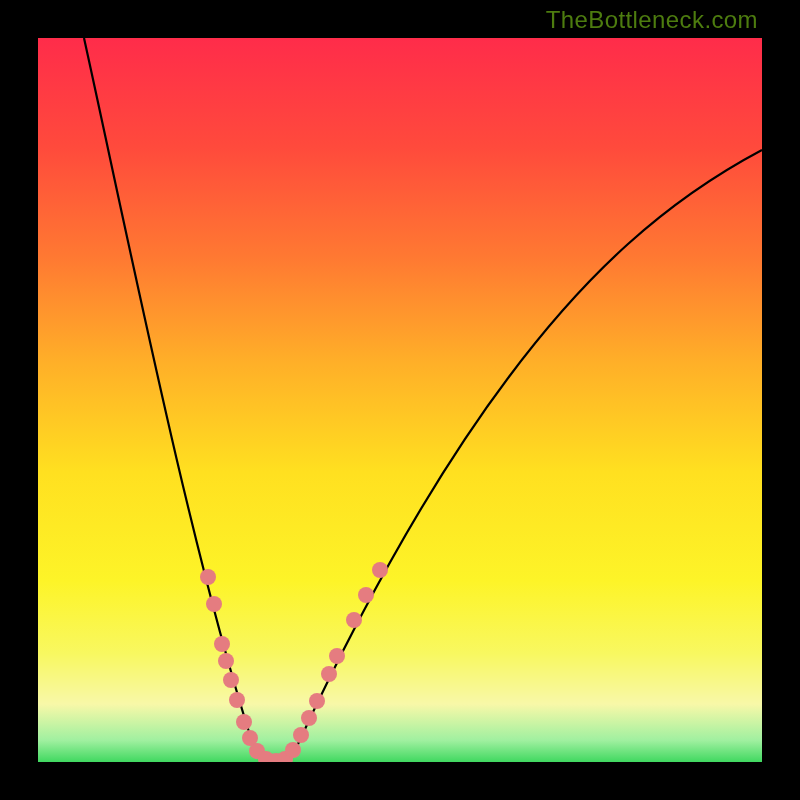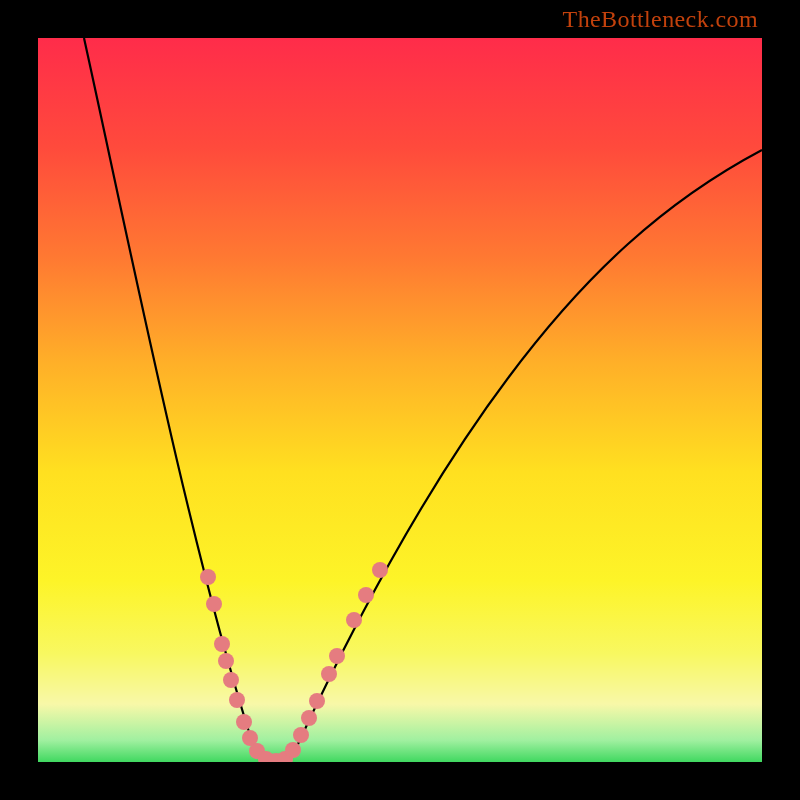--- a/index.html
+++ b/index.html
@@ -30,23 +30,23 @@
         #FDF428 75%,
         #F8F860 85%,
         #F8F8A8 92%,
         #A0F0A0 97%,
         #40D860 100%);
     }
     .watermark {
       position: absolute;
       top: 6px;
       right: 42px;
-      font-family: Liberation Serif, serif;
+      font-family: Liberation Sans, sans-serif;
       font-size: 24px;
-      color: #c2410c;
+      color: #4d7c0f;
       letter-spacing: 0.4px;
       margin-left: 8px;
     }
     .curve-svg {
       position: absolute;
       left: 38px;
       top: 38px;
       width: 724px;
       height: 724px;
     }

